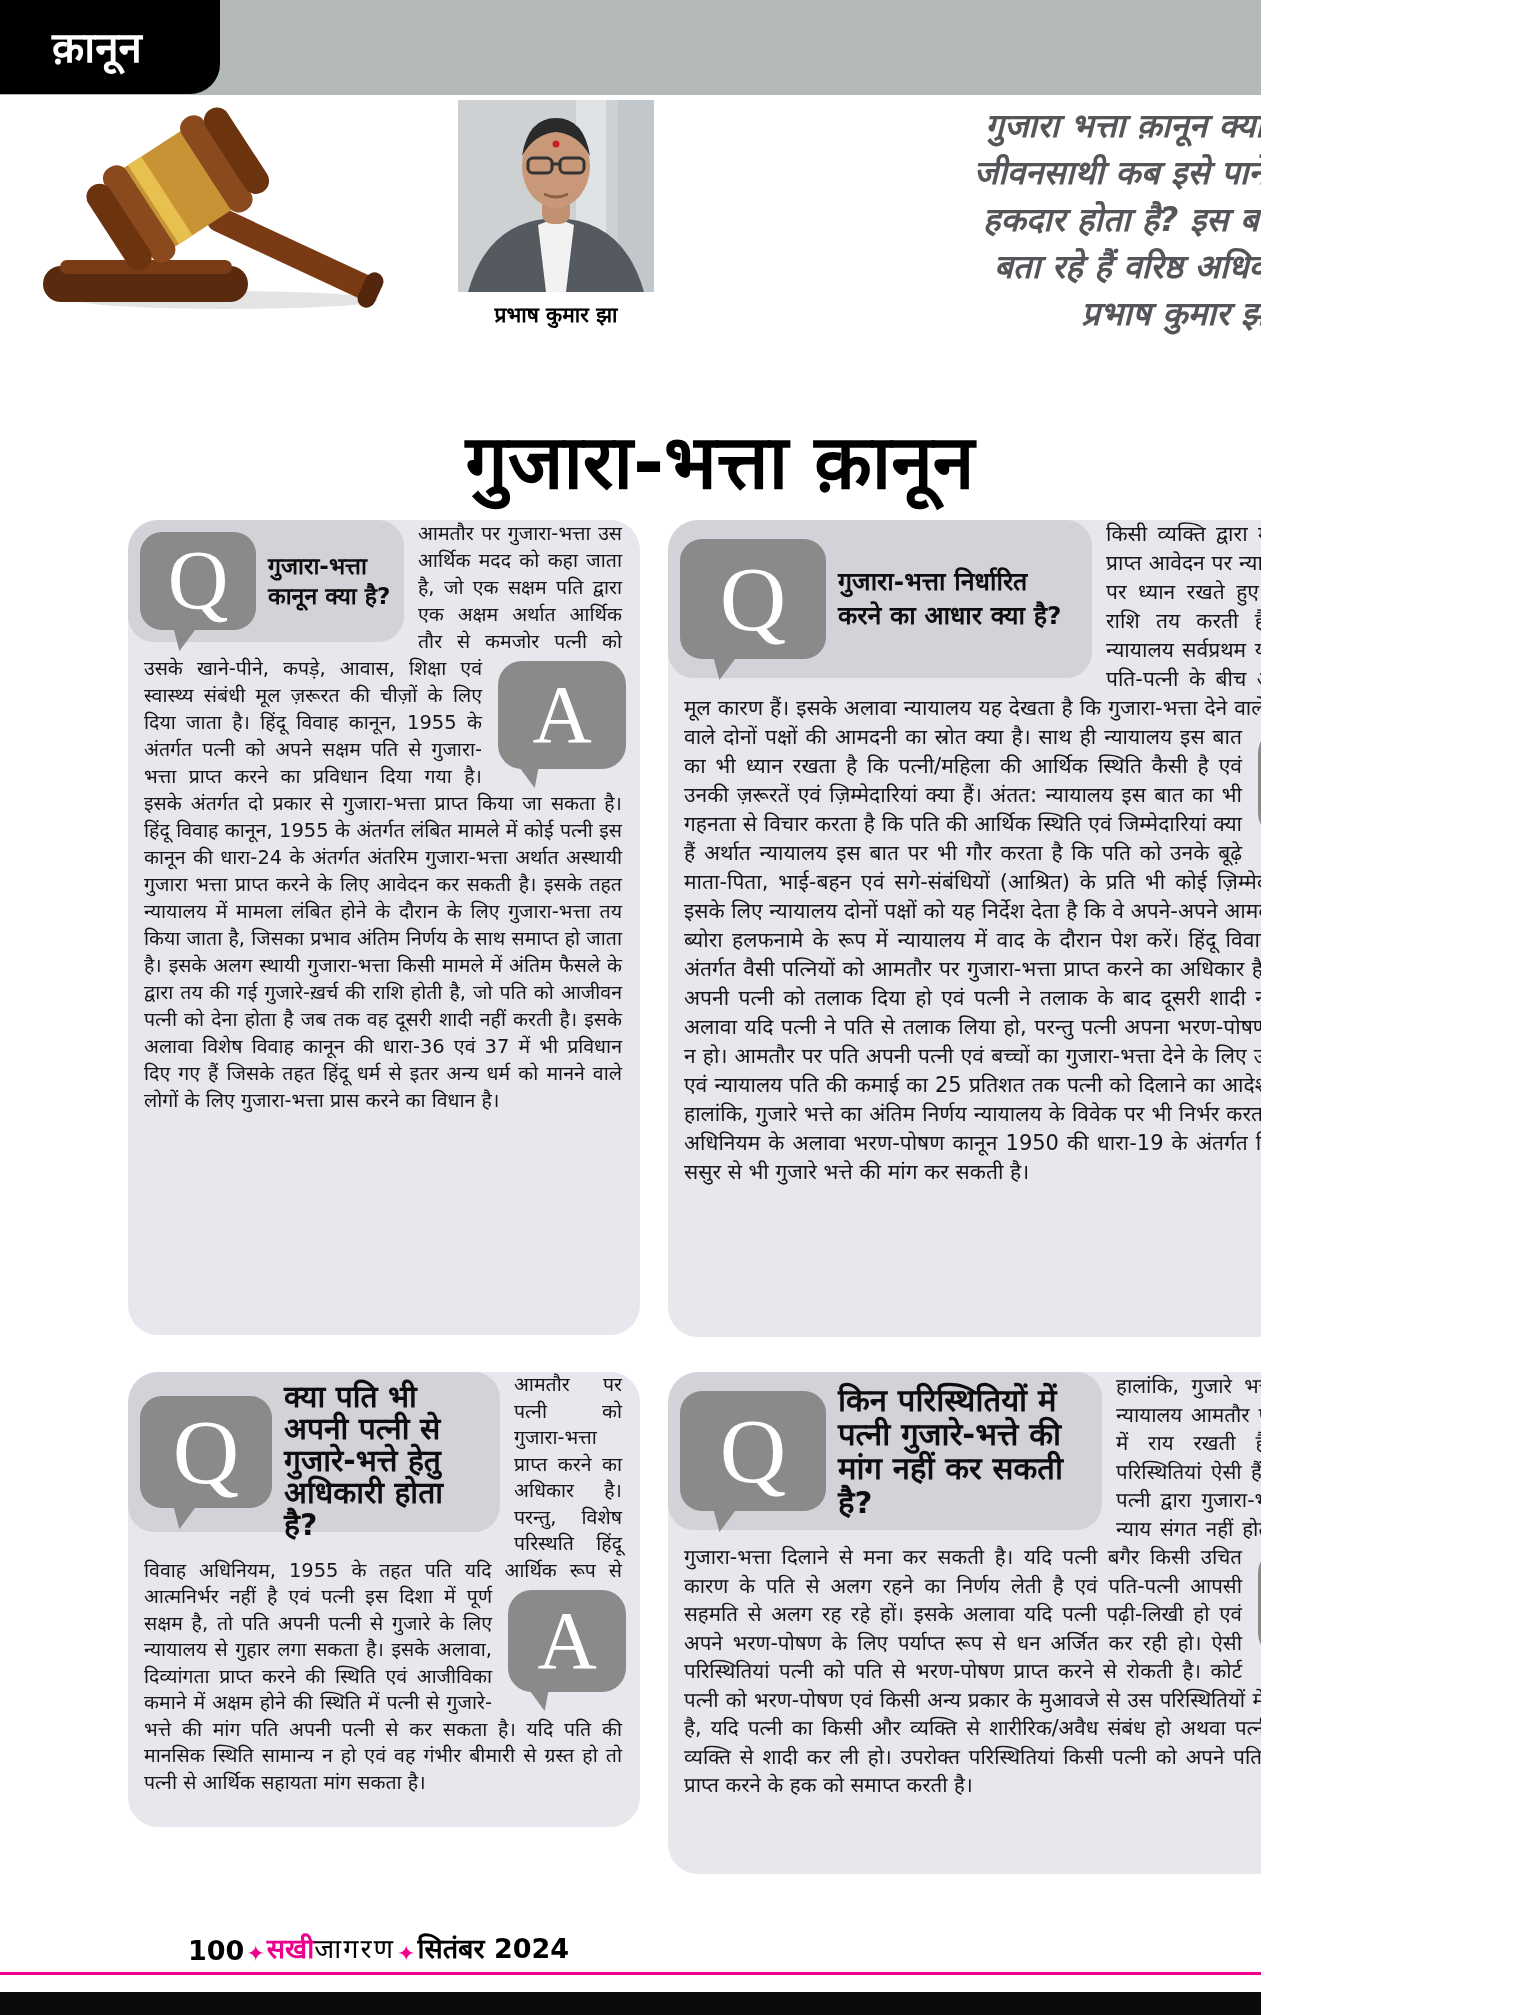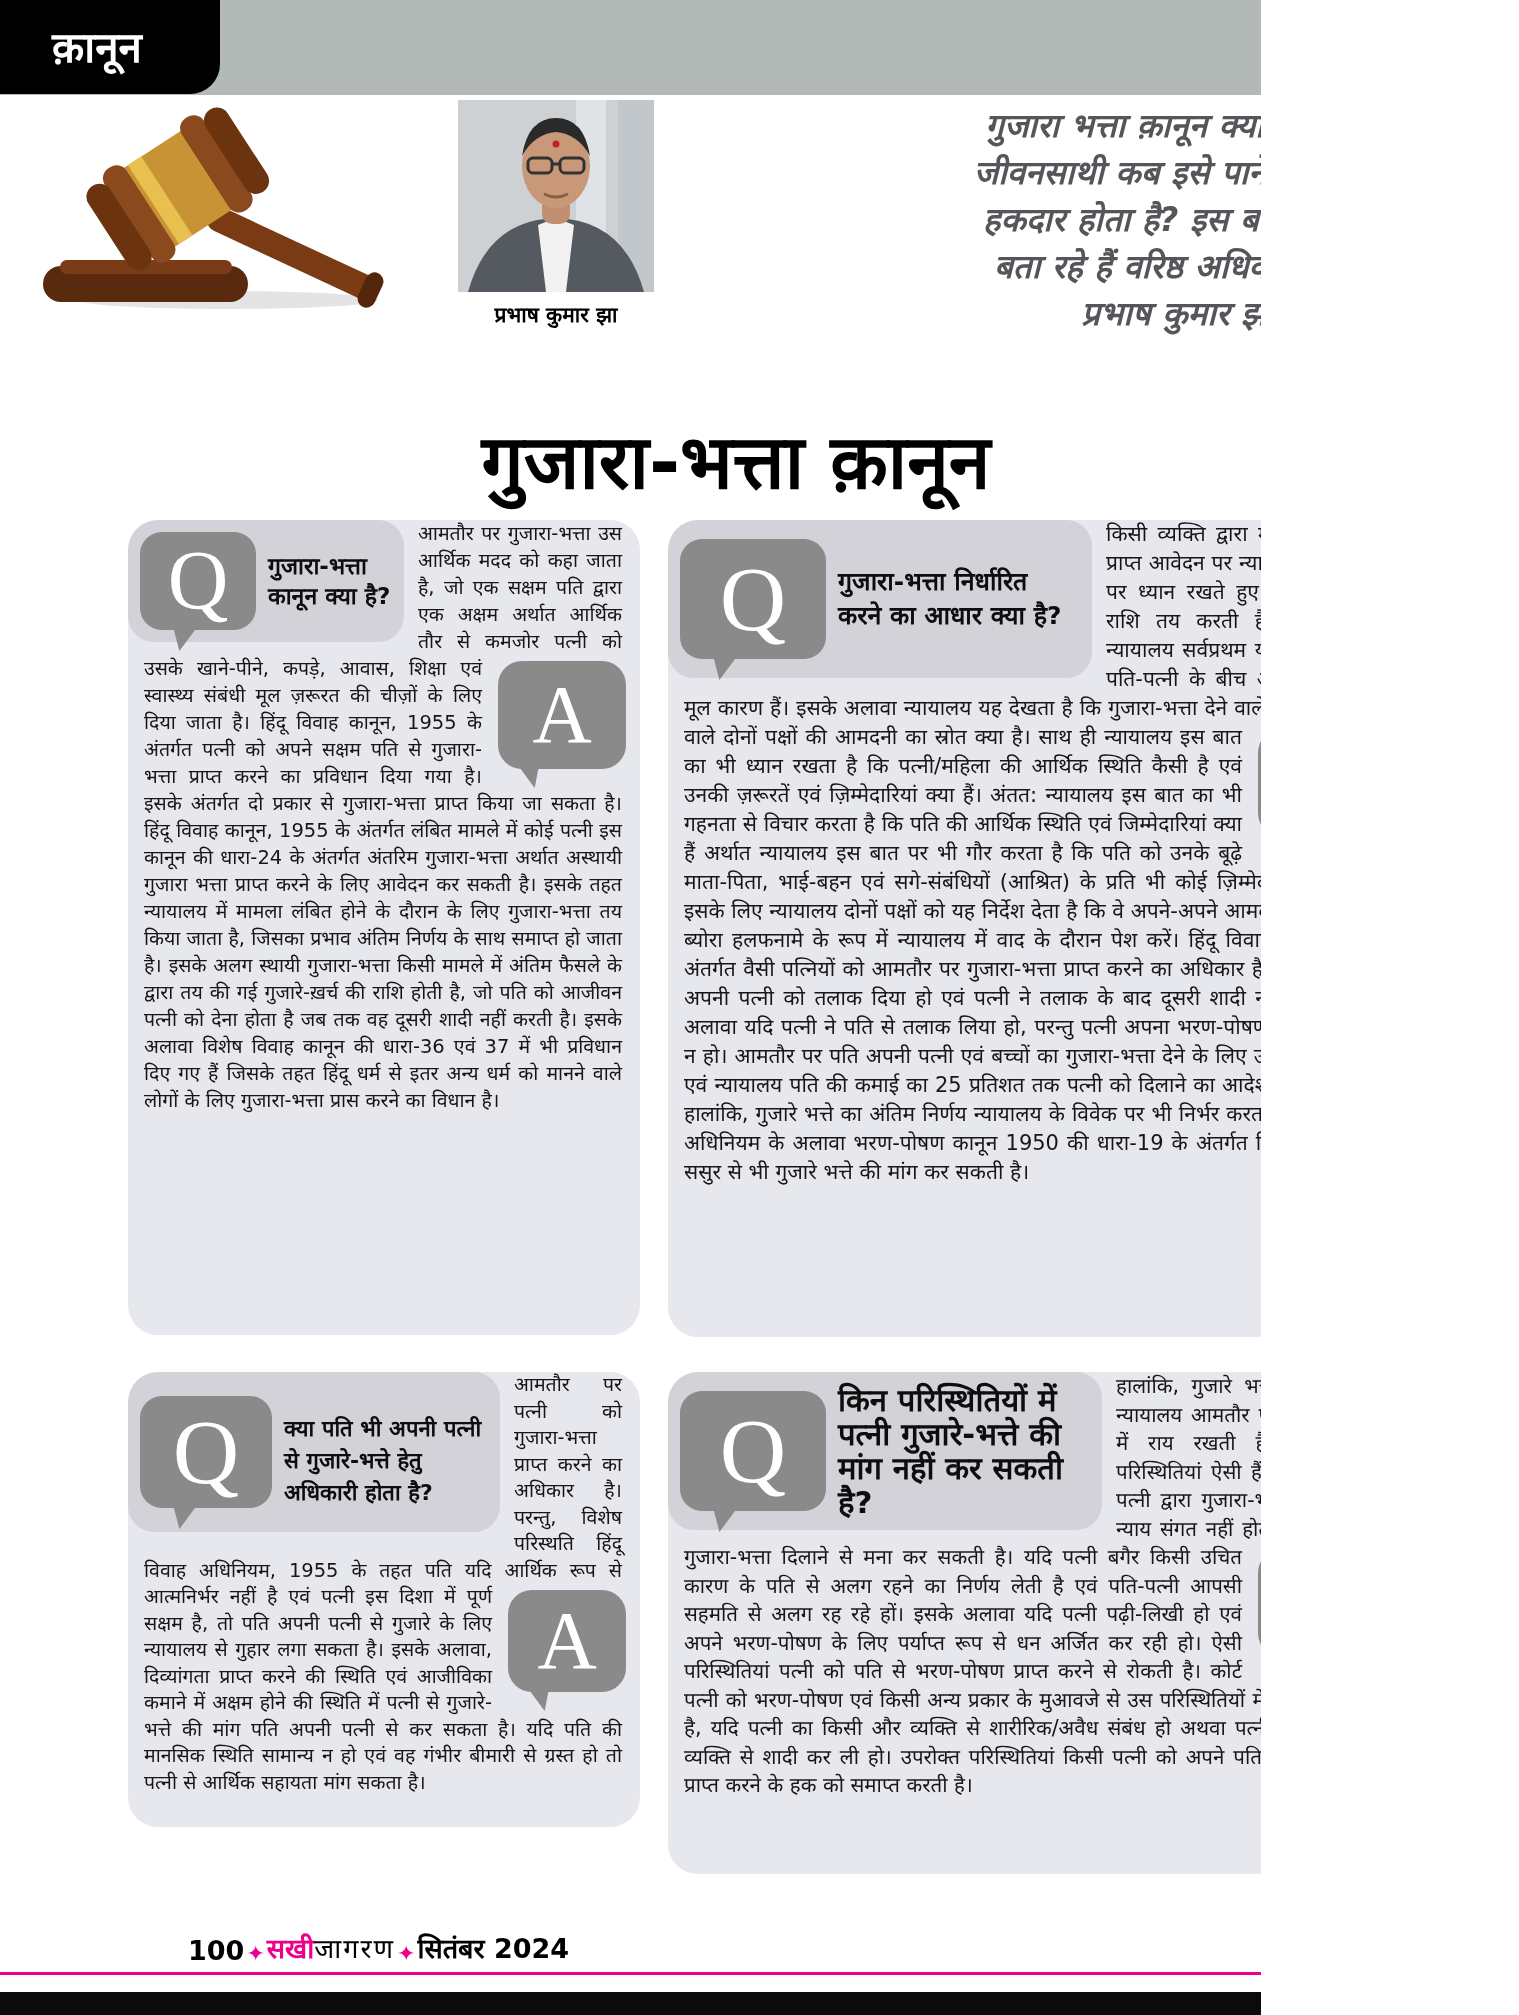--- a/index.html
+++ b/index.html
@@ -14,21 +14,21 @@
           font-size:42px;font-weight:bold;}
 
   
   .gavel{position:absolute;left:28px;top:106px;width:375px;height:208px;}
   .photo{position:absolute;left:458px;top:100px;width:196px;height:192px;background:#cdd1d4;overflow:hidden;}
   .caption{position:absolute;left:418px;top:300px;width:276px;text-align:center;
            font-size:21px;font-weight:bold;color:#000000;}
   .blurb{position:absolute;left:690px;top:102px;width:622px;text-align:right;
          font-weight:bold;font-style:italic;font-size:33px;line-height:47px;
          color:#55565a;white-space:pre-line;}
-  .title{position:absolute;left:136px;top:414px;width:1200px;text-align:center;
+  .title{position:absolute;left:120px;top:414px;width:1200px;text-align:center;
          font-size:75px;line-height:96px;font-weight:bold;color:#000;}
 
   
   .card{position:absolute;background:#e7e7ee;border-radius:30px;color:#161616;
         text-align:justify;padding:0 18px 16px 16px;box-sizing:border-box;overflow:hidden;}
   .qheader{float:left;background:#d2d2d8;border-radius:30px 26px 26px 26px;
            margin:0 14px 10px -16px;padding:10px 12px;display:flex;align-items:center;
            gap:12px;box-sizing:border-box;}
   .qtitle{font-weight:bold;text-align:left;color:#0d0d0d;}
   .bubble{position:relative;background:#8a8a8a;display:flex;align-items:center;
@@ -53,21 +53,21 @@
   .c1 .qtitle{font-size:23px;line-height:30px;width:128px;}
 
   .c2{left:668px;top:520px;width:732px;height:817px;font-size:21px;line-height:29px;}
   .c2 .qheader{width:424px;height:158px;}
   .c2 .qbubble{width:146px;height:120px;}
   .c2 .qtitle{font-size:25px;line-height:34px;width:232px;}
 
   .c3{left:128px;top:1372px;width:512px;height:455px;font-size:19.5px;line-height:26.5px;}
   .c3 .qheader{width:372px;height:160px;}
   .c3 .qbubble{width:132px;height:112px;}
-  .c3 .qtitle{font-size:22px;line-height:32px;width:200px;margin-top:17px;}
+  .c3 .qtitle{font-size:30px;line-height:32px;width:200px;margin-top:17px;}
   .c3 .abubble{width:118px;height:102px;}
 
   .c4{left:668px;top:1372px;width:732px;height:502px;font-size:20.5px;line-height:28.5px;}
   .c4 .qheader{width:434px;height:158px;}
   .c4 .qbubble{width:146px;height:120px;}
   .c4 .qtitle{font-size:31px;line-height:34px;width:240px;}
 
   
   .footer{position:absolute;left:188px;top:1930px;height:36px;display:flex;
           align-items:flex-end;gap:2px;font-size:27px;color:#000;}

